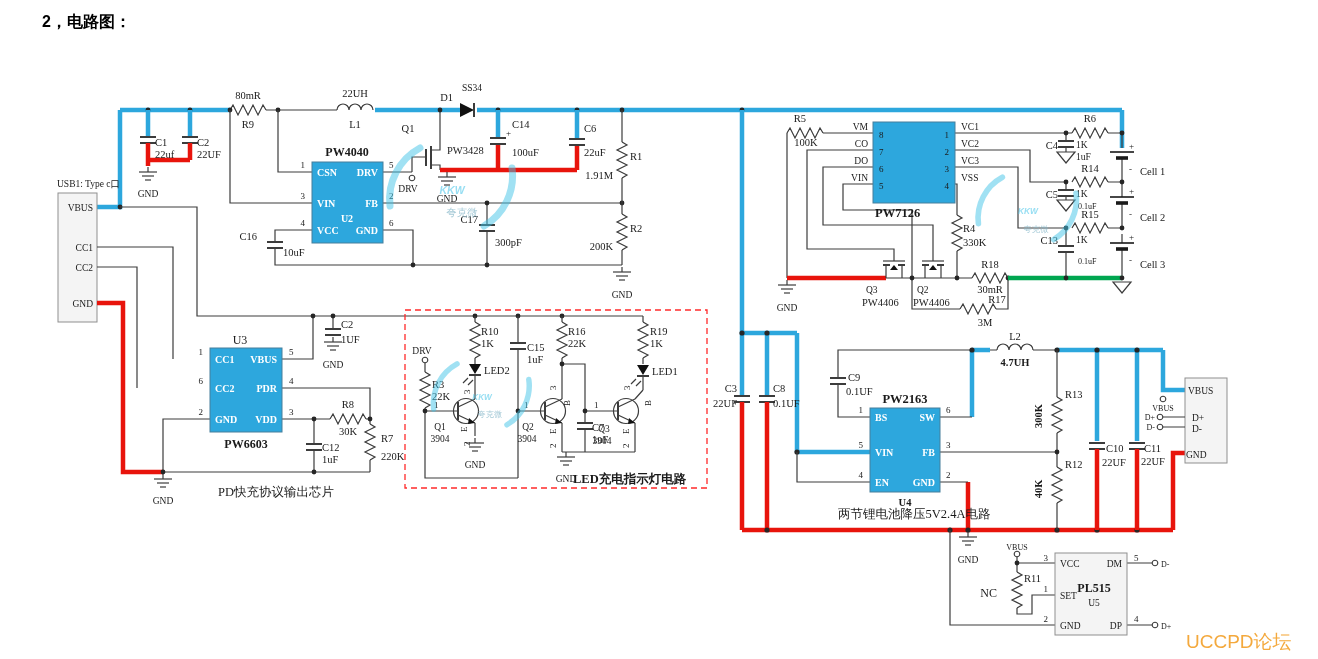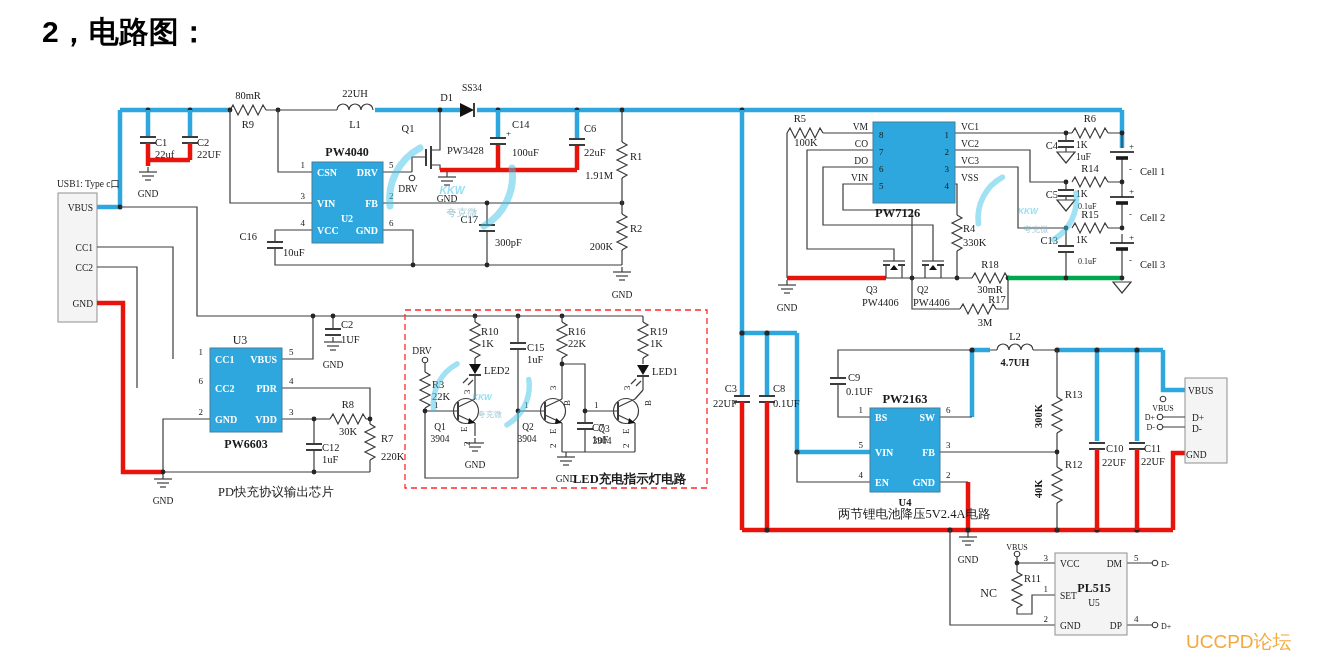--- a/index.html
+++ b/index.html
@@ -1,18 +1,18 @@
 <!DOCTYPE html>
 <html style="--wire-blue: #2da7dd; --wire-red: #e8140c; --wire-green: #00a650; --chip-blue: #2da7dd; --watermark: #41c3e8; --forum: #f4a93d;"><head>
 <meta charset="utf-8">
 <style>
   html,body{margin:0;padding:0;background:#fff;}
   #page{position:relative;width:1318px;height:659px;background:#fff;overflow:hidden;
         font-family:"Liberation Serif","DejaVu Serif",serif;}
-  #page-title{position:absolute;left:42px;top:12px;font-size:30px;font-weight:bold;
+  #page-title{position:absolute;left:42px;top:12px;font-size:16px;font-weight:bold;
         font-family:"Liberation Sans","DejaVu Sans",sans-serif;color:#000;}
   svg{position:absolute;left:0;top:0;}
   svg text{font-family:"Liberation Serif","DejaVu Serif",serif;fill:#1a1a1a;font-size:10.5px;}
   .t9{font-size:9.5px}.t8{font-size:8px}.t12{font-size:12px}.t13{font-size:12.5px}
   .b{font-weight:bold}
   .pinw{fill:#ffffff;font-size:10px;font-weight:bold}
   .pn{font-size:9px}
   .w{stroke:#3c3c3c;stroke-width:1.2;fill:none}
   .w2{stroke:#3c3c3c;stroke-width:2;fill:none}
   .bw{stroke:var(--wire-blue);stroke-width:4.5;fill:none}

